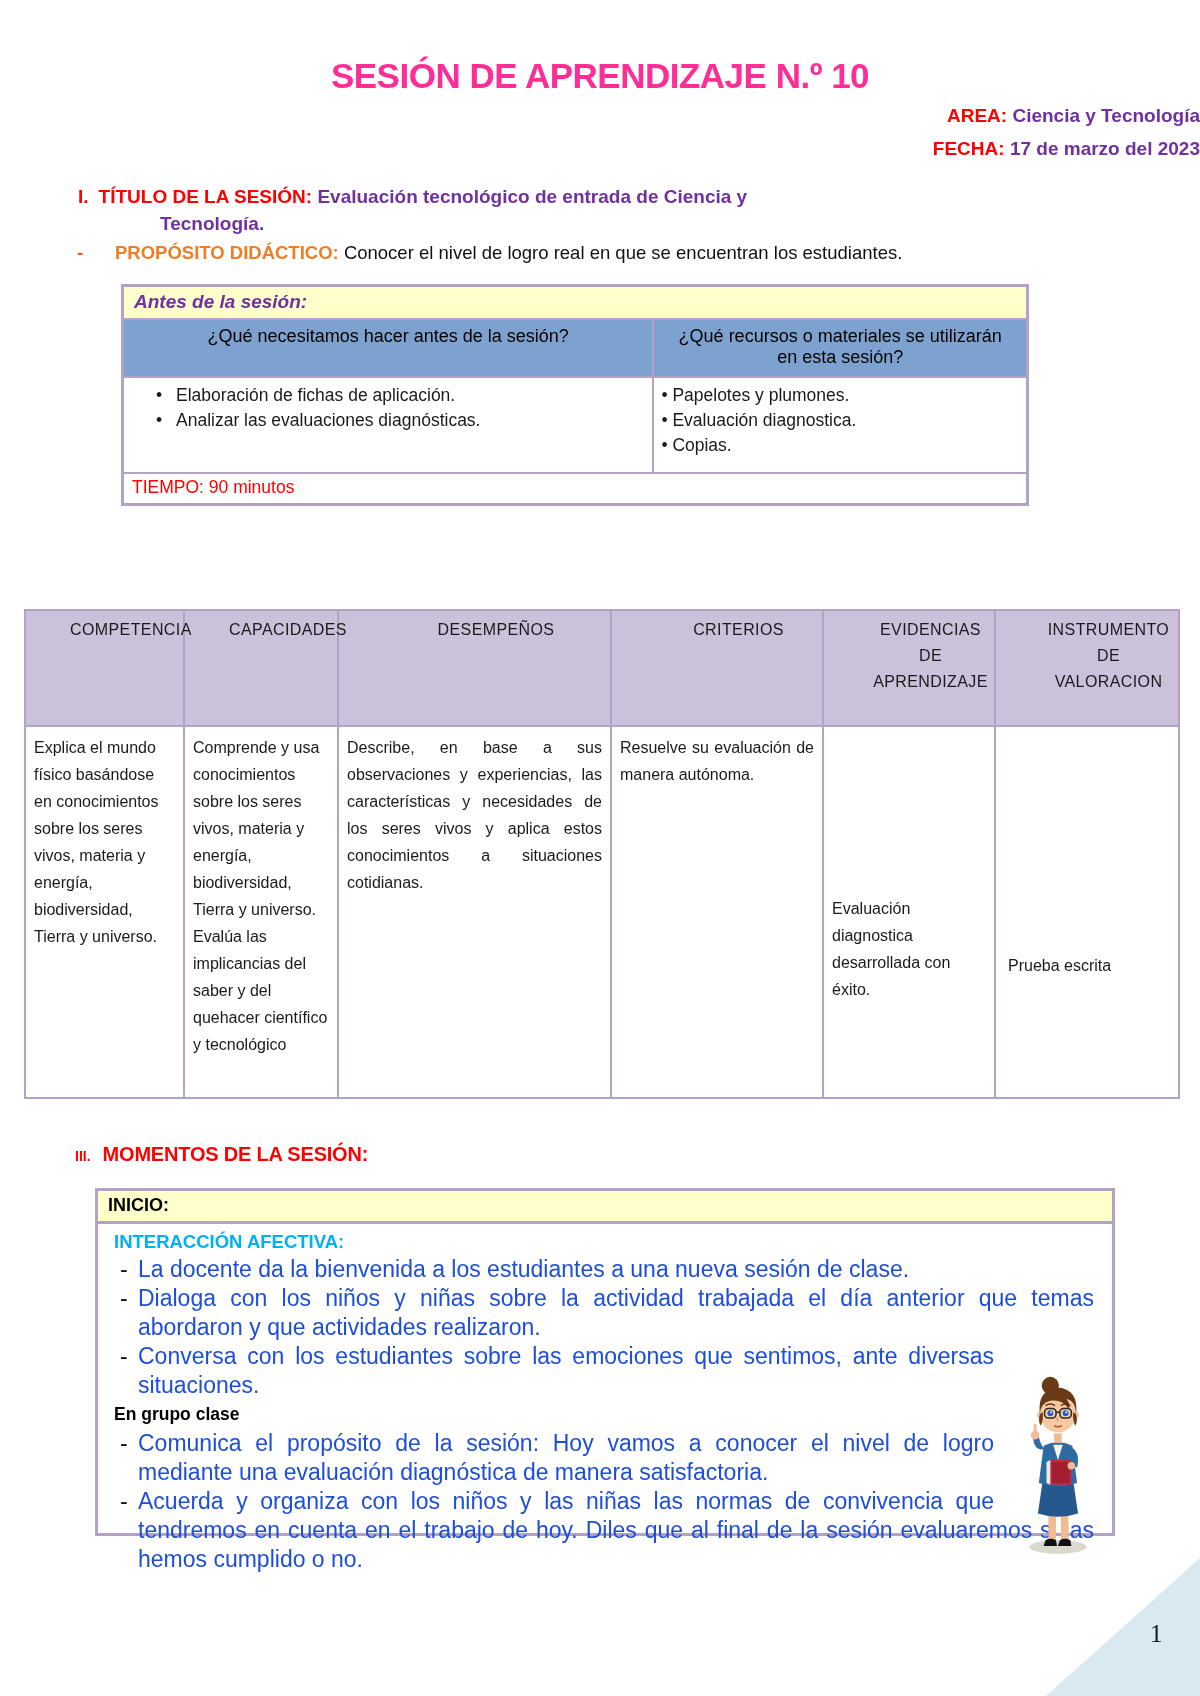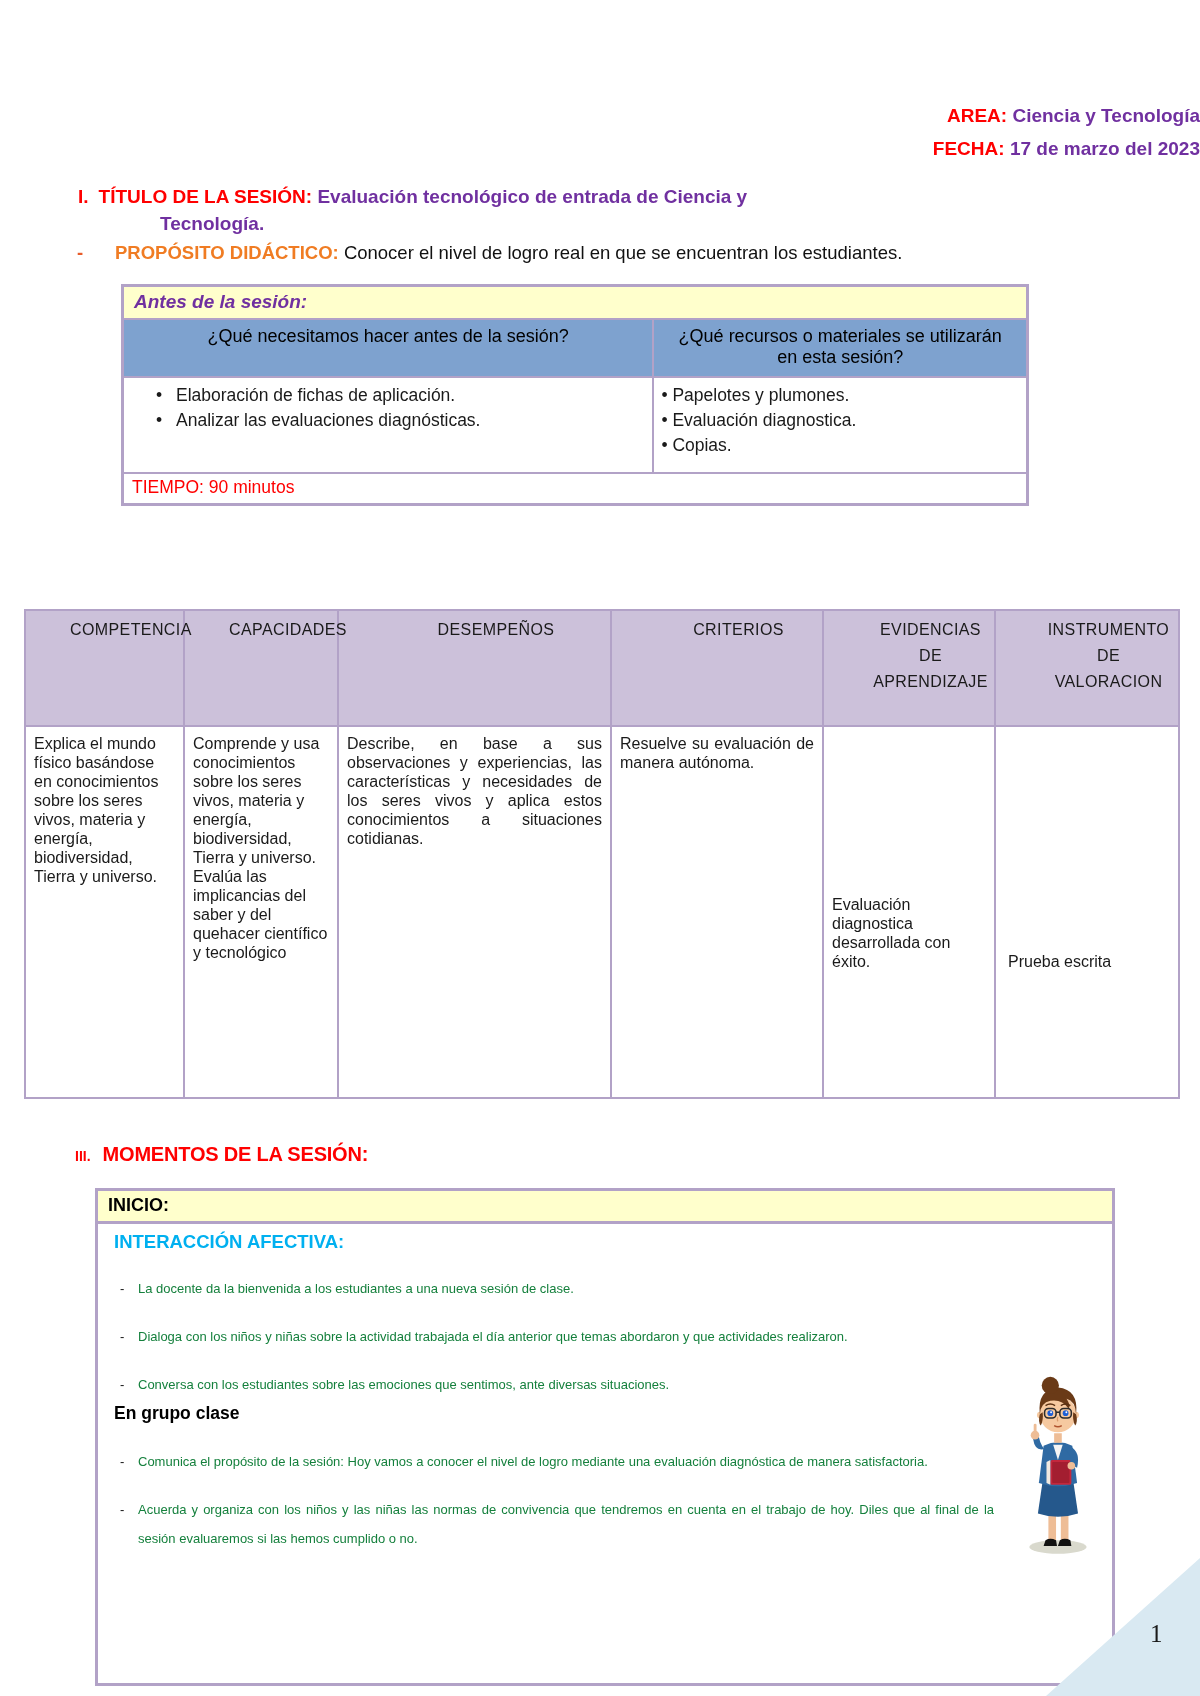--- a/index.html
+++ b/index.html
@@ -49,55 +49,56 @@
   
   .sec2{top:563px;left:62px;font-size:19.5px;font-weight:bold;color:#ff0000;word-spacing:5px;letter-spacing:0.4px;}
   .sec2 .numeral{margin-right:18px;}
 
   .prop-table{position:absolute;top:609px;left:24px;border-collapse:collapse;table-layout:fixed;
     width:1154px;}
   .prop-table td,.prop-table th{border:2px solid #b2a2c7;vertical-align:top;box-sizing:border-box;
     font-weight:normal;}
   .prop-table th{background:#ccc1da;height:116px;font-size:16px;letter-spacing:0.4px;
     text-align:center;padding-top:6px;line-height:26px;color:#1a1a1a;padding-left:44px;}
-  .prop-table td{background:#ffffff;height:372px;font-size:16px;line-height:19px;
+  .prop-table td{background:#ffffff;height:372px;font-size:16px;line-height:27px;
     padding:7px 8px;color:#1a1a1a;overflow-wrap:anywhere;}
   .prop-table td.just{text-align:justify;}
   .prop-table td.mid-evid{padding-top:168px;}
   .prop-table td.mid-instr{padding-top:225px;padding-left:12px;}
 
   
   .sec3{top:1143px;left:75px;color:#ff0000;font-weight:bold;}
   .sec3 .numeral{font-size:14px;margin-right:12px;}
   .sec3 .lbl{font-size:20px;letter-spacing:-0.2px;}
 
   
-  .inicio{top:1188px;left:95px;width:1020px;height:498px;border:3px solid #b2a2c7;
+  .inicio{top:1188px;left:95px;width:1020px;height:348px;border:3px solid #b2a2c7;
     box-sizing:border-box;background:#fff;}
   .inicio .banner{background:#ffffcc;border-bottom:3px solid #b2a2c7;font-size:18px;
     font-weight:bold;color:#000;padding:4px 10px 5px 10px;}
   .inicio .content{position:relative;padding:5px 18px 0 16px;}
   .inicio .subhead{color:#00b0f0;font-weight:bold;font-size:18.5px;line-height:26px;}
-  .item{position:relative;padding-left:24px;font-size:13px;line-height:29px;
-    text-align:justify;color:#15803d;margin-top:19px;}
+  .item{position:relative;padding-left:24px;font-size:23px;line-height:29px;
+    text-align:justify;color:#1d4ed8;}
   .item::before{content:"-";position:absolute;left:6px;top:0;color:#111;}
   .group-head{font-weight:bold;font-size:17.5px;line-height:29px;color:#000;}
   .teacher-float{float:right;width:100px;height:170px;}
   .teacher{position:absolute;top:140px;right:12px;width:86px;height:192px;}
 
   
   .corner-tri{top:1558px;left:1046px;width:154px;height:138px;background:#d9e9f2;
     clip-path:polygon(100% 0,100% 100%,0 100%);}
   .page-num{top:1620px;left:1150px;font-family:"Liberation Serif",serif;font-size:25px;color:#1a1a1a;}
 </style>
 </head>
 <body>
 
 <div id="page">
 
+  <div class="abs doc-title">SESIÓN DE APRENDIZAJE N.º 10</div>
   <div class="abs subline area">
     <span class="red">AREA:</span>
     <span class="purple">Ciencia y Tecnología</span>
   </div>
   <div class="abs subline fecha">
     <span class="red">FECHA:</span>
     <span class="purple">17 de marzo del 2023</span>
   </div>
 
   <div class="abs sec1-l1">

